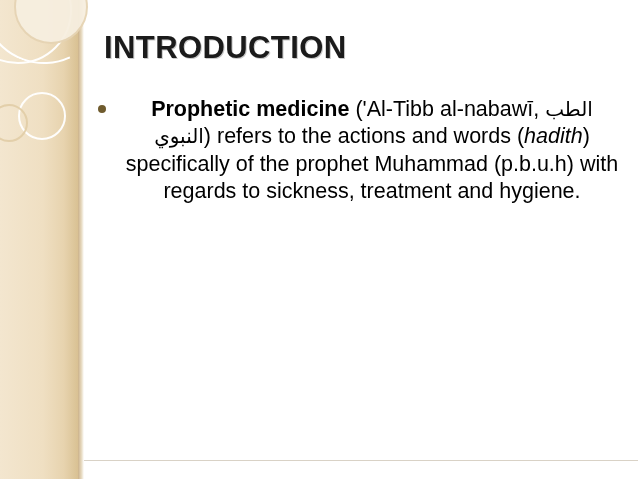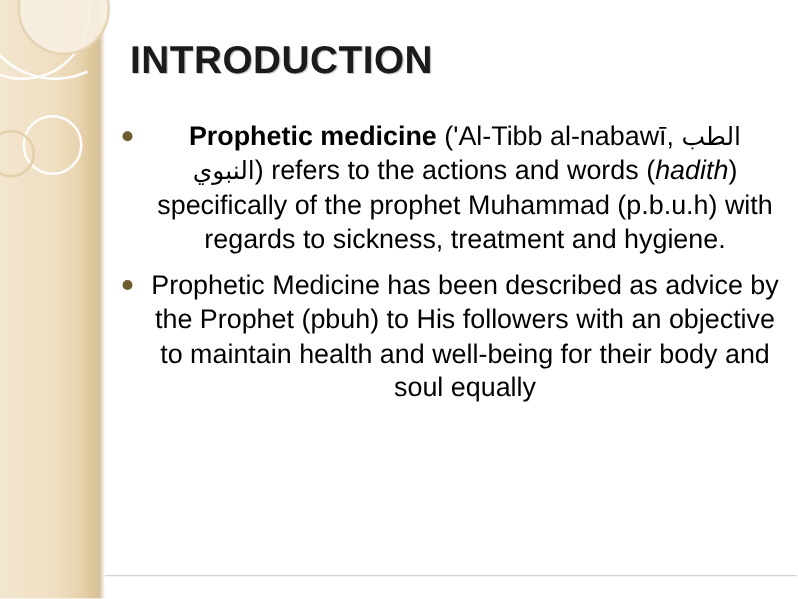--- a/index.html
+++ b/index.html
@@ -162,20 +162,16 @@
   <div class="ring ring-c"></div>
   <div class="ring ring-d"></div>
 
   <div class="title">INTRODUCTION</div>
 
   <ul class="body-list">
     <li class="bullet-item">
       <span class="bullet-mark"></span>
       <span class="bullet-text"><b class="strong">Prophetic medicine</b><span> ('Al-Tibb al-nabawī, </span><span class="ar">الطب النبوي</span><span>) refers to the actions and words (</span><i class="em">hadith</i><span>) specifically of the prophet Muhammad (p.b.u.h) with regards to sickness, treatment and hygiene.</span></span>
     </li>
-    <li class="bullet-item">
-      <span class="bullet-mark"></span>
-      <span class="bullet-text"><span>Prophetic Medicine has been described as advice by the Prophet (pbuh) to His followers with an objective to maintain health and well-being for their body and soul equally</span></span>
-    </li>
   </ul>
 
   <div class="bottom-rule"></div>
 </div>
 
 </body></html>

